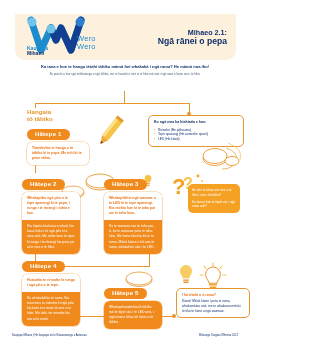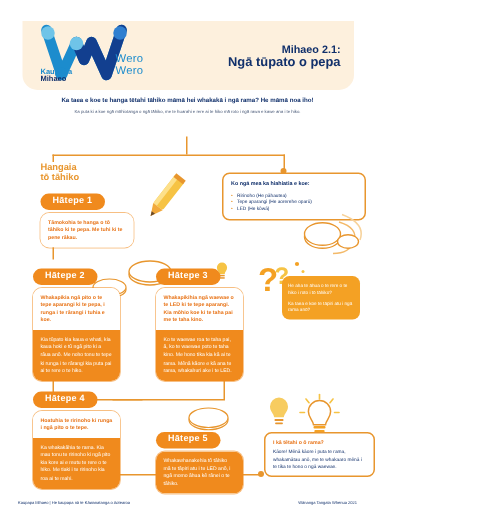--- a/index.html
+++ b/index.html
@@ -138,21 +138,21 @@
       </div>
     </div>
 
     <div class="logo-words">
       <div>Wero</div>
       <div>Wero</div>
     </div>
 
     <div class="doc-title">
       <div class="l1">Mihaeo 2.1:</div>
-      <div class="l2">Ngā tūpato o pepa</div>
+      <div class="l2">Ngā rānei o pepa</div>
     </div>
   </div>
 
   <div class="intro">
     <div class="q">Ka taea e koe te hanga tētahi tāhiko māmā hei whakakā i ngā rama? He māmā noa iho!</div>
     <div class="sub">Ka puta ki a koe ngā mōhiotanga o ngā tāhiko, me te huarahi e rere ai te hiko mā roto i ngā rawa e kawe ana i te hiko.</div>
   </div>
 
   <div class="line vline" style="left:124px;top:91px;height:12px;"></div>
   <div class="line hline" style="left:35px;top:103px;width:155px;"></div>

